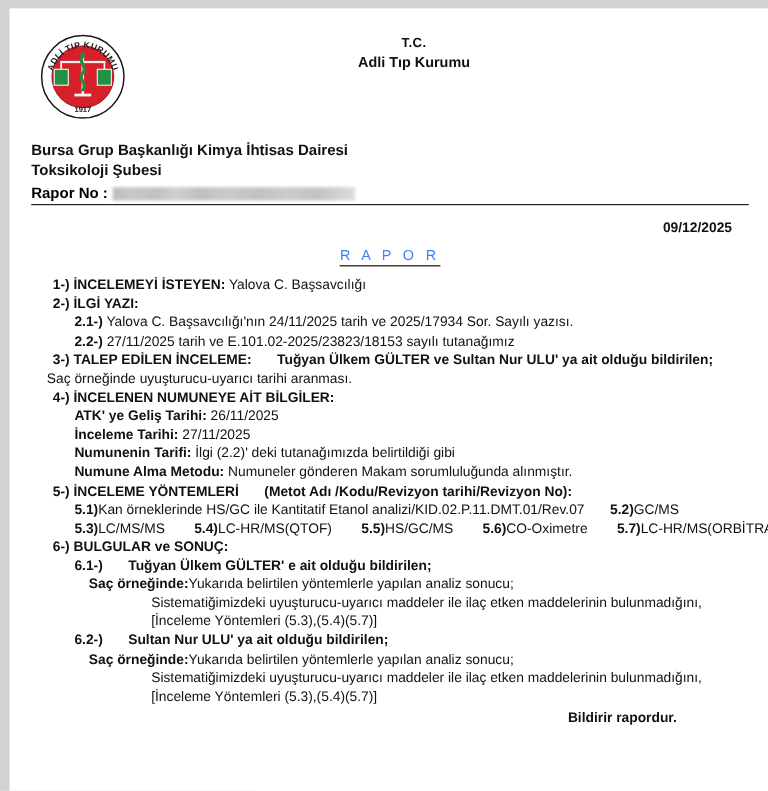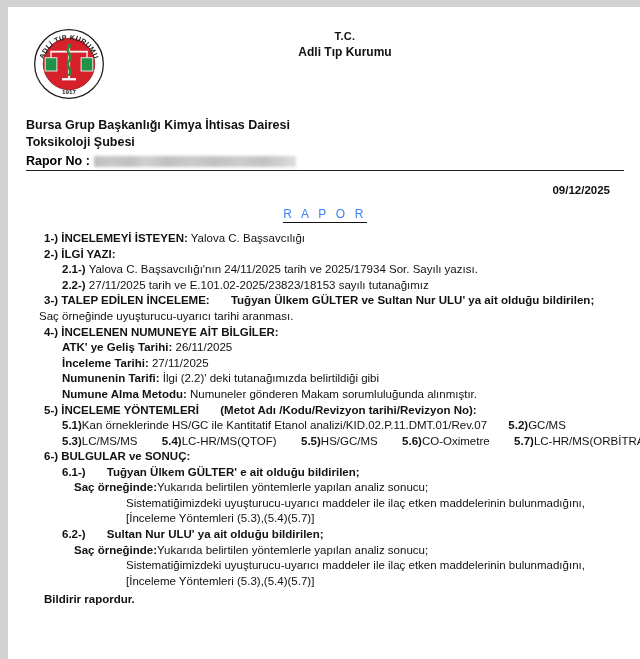--- a/index.html
+++ b/index.html
@@ -137,21 +137,21 @@
     line-height: 15.6px;
     white-space: nowrap;
   }
   .b { font-weight: bold; margin-left: 18px; }
   .ind1 { padding-left: 18px; }
   .ind2 { padding-left: 30px; }
   .ind4 { padding-left: 100px; }
   .ind-sub { padding-left: 13px; }
   .tight { line-height: 15.4px; }
   .center-close {
-    text-align: left;
+    text-align: right;
     padding-right: 60px;
     padding-top: 1px;
   }
   .gap-sm { height: 2px; }
 </style>
 </head>
 <body>
 
 <div class="page">
   <div class="inner">

